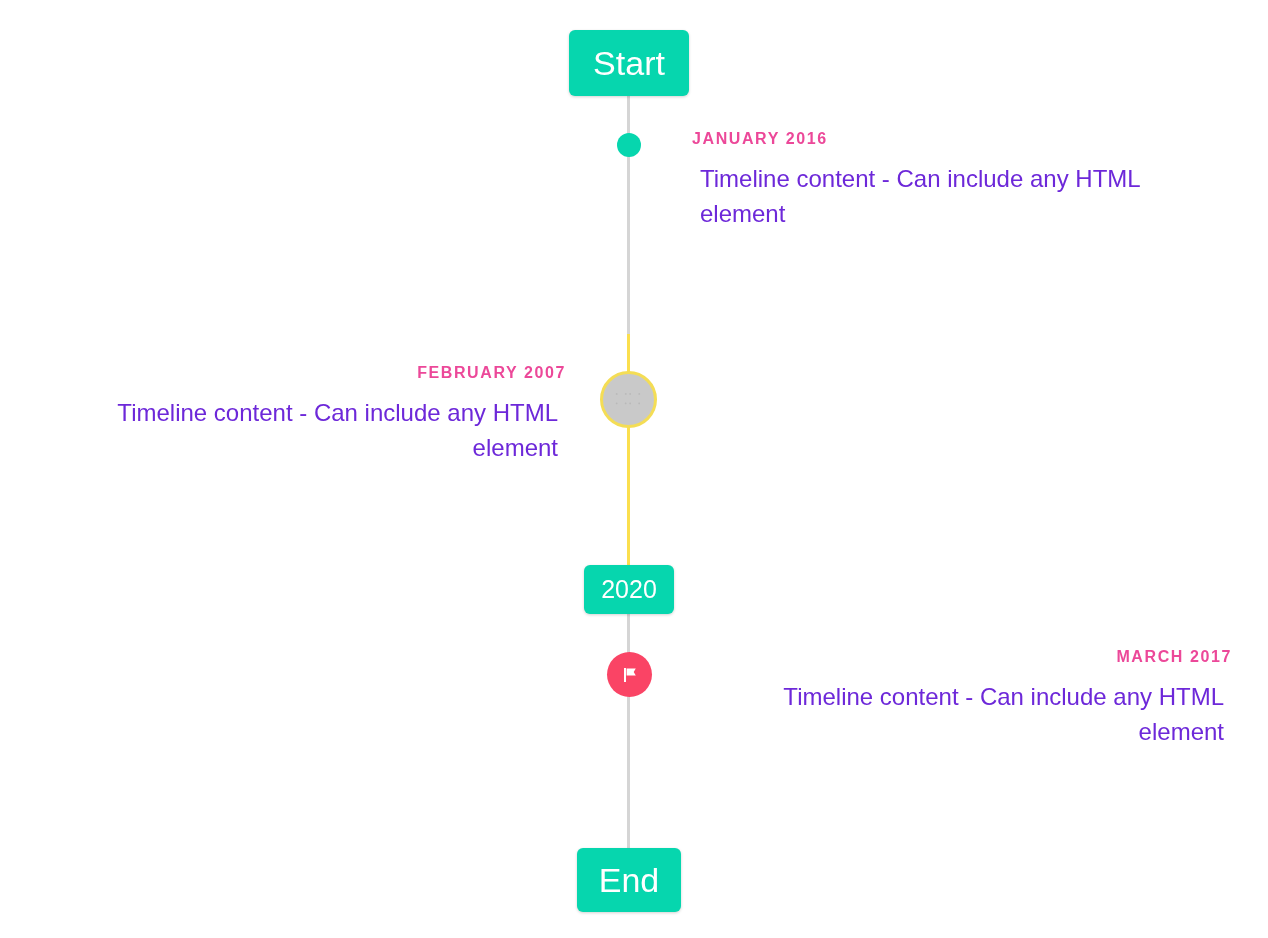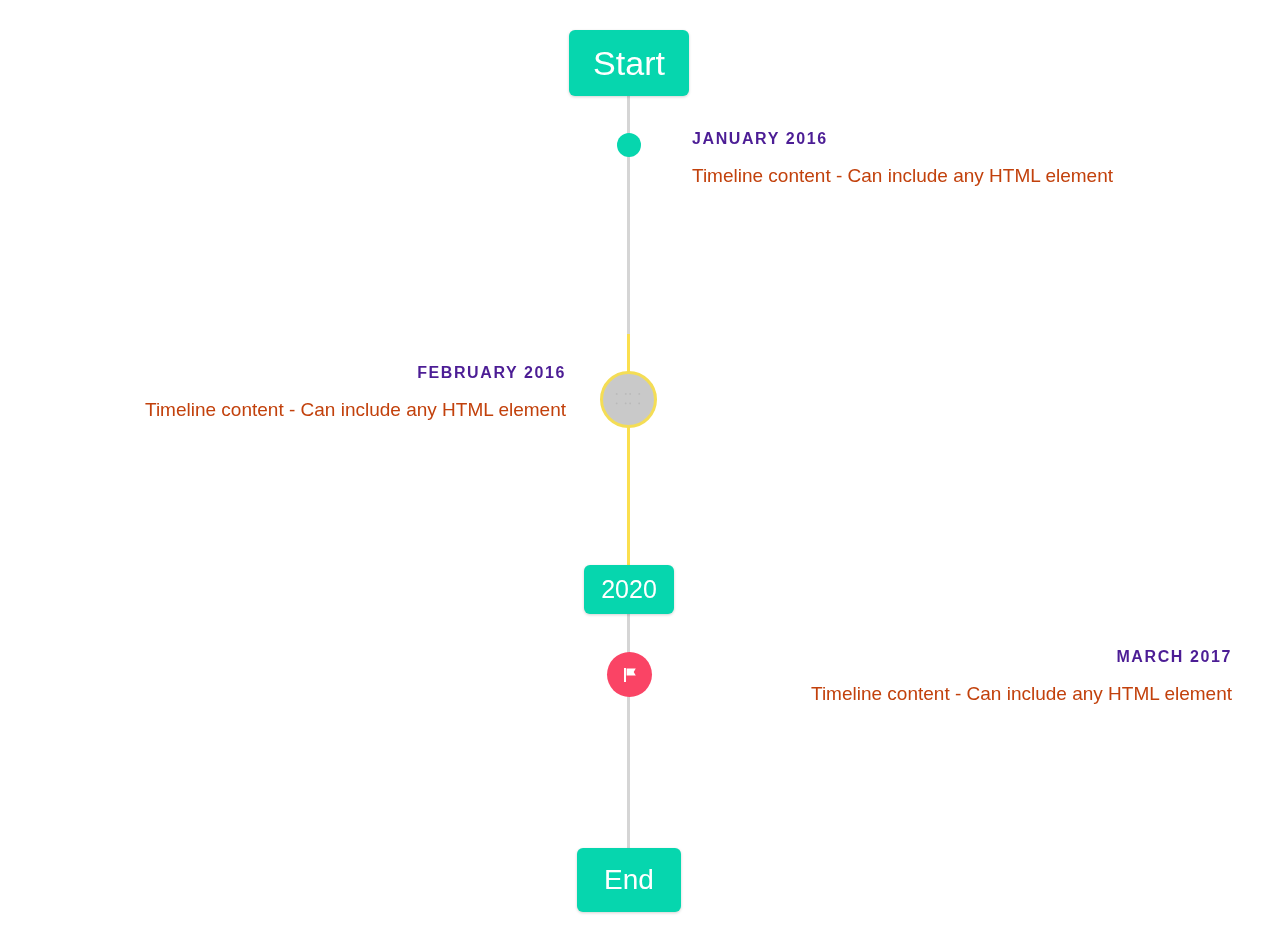--- a/index.html
+++ b/index.html
@@ -48,21 +48,21 @@
     font-size: 34px;
   }
   .badge-mid {
     left: 584px; top: 565px;
     width: 90px; height: 49px;
     font-size: 25px;
   }
   .badge-end {
     left: 577px; top: 848px;
     width: 104px; height: 64px;
-    font-size: 28px;
+    font-size: 34px;
   }
 
   
   .marker {
     position: absolute;
     border-radius: 50%;
     box-sizing: border-box;
     display: flex;
     align-items: center;
     justify-content: center;
@@ -100,29 +100,29 @@
   .entry-right { left: 692px; width: 540px; text-align: left; }
   .entry-left  { left: 36px;  width: 530px; text-align: right; }
 
   .entry-jan { top: 130px; }
   .entry-feb { top: 364px; }
   .entry-mar { top: 648px; text-align: right; }
 
   .entry-date {
     font-size: 16px;
     font-weight: bold;
-    color: #4c1d95;
+    color: #ec4899;
     letter-spacing: 1.6px;
     margin: 0 0 14px 0;
   }
   .entry-body {
-    font-size: 19px;
+    font-size: 24px;
     line-height: 1.45;
-    color: #c2410c;
-    margin: 0;
+    color: #6d28d9;
+    margin: 8px;
     font-weight: 400;
   }
 </style>
 </head>
 <body>
 
 <div class="timeline">
 
   <div class="rail rail-gray-top"></div>
   <div class="rail rail-yellow"></div>
@@ -135,21 +135,21 @@
   <div class="marker marker-dot"></div>
   <div class="entry entry-right entry-jan">
     <p class="entry-date">JANUARY 2016</p>
     <p class="entry-body">Timeline content - Can include any HTML element</p>
   </div>
 
   <div class="marker marker-circle">
     <span class="glyph">⸬⸬</span>
   </div>
   <div class="entry entry-left entry-feb">
-    <p class="entry-date">FEBRUARY 2016</p>
+    <p class="entry-date">FEBRUARY 2007</p>
     <p class="entry-body">Timeline content - Can include any HTML element</p>
   </div>
 
   <div class="badge badge-mid">
     <span>2020</span>
   </div>
 
   <div class="marker marker-flag">
     <svg width="22" height="22" viewBox="0 0 22 22" aria-hidden="true">
       <rect x="5" y="4" width="2" height="14" fill="#ffffff"></rect>

